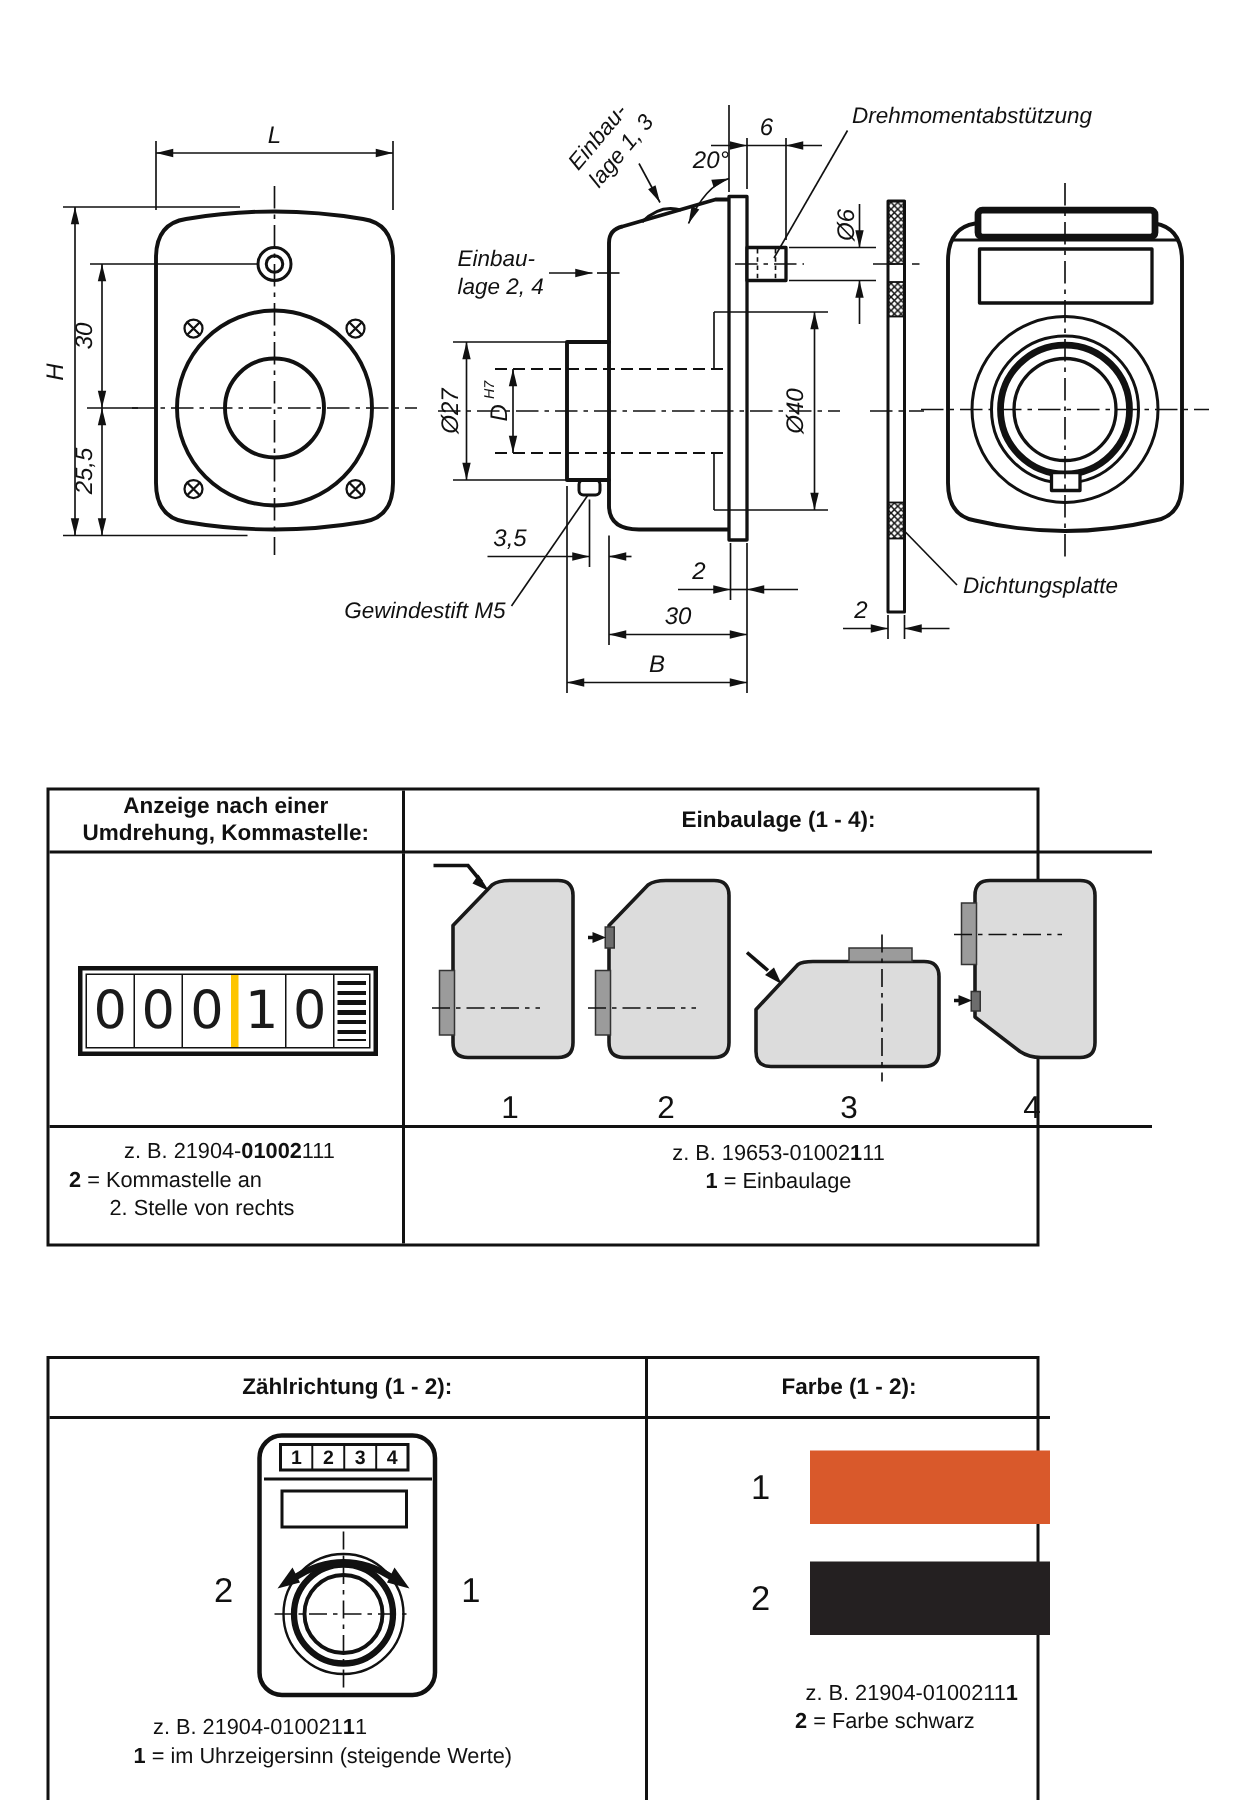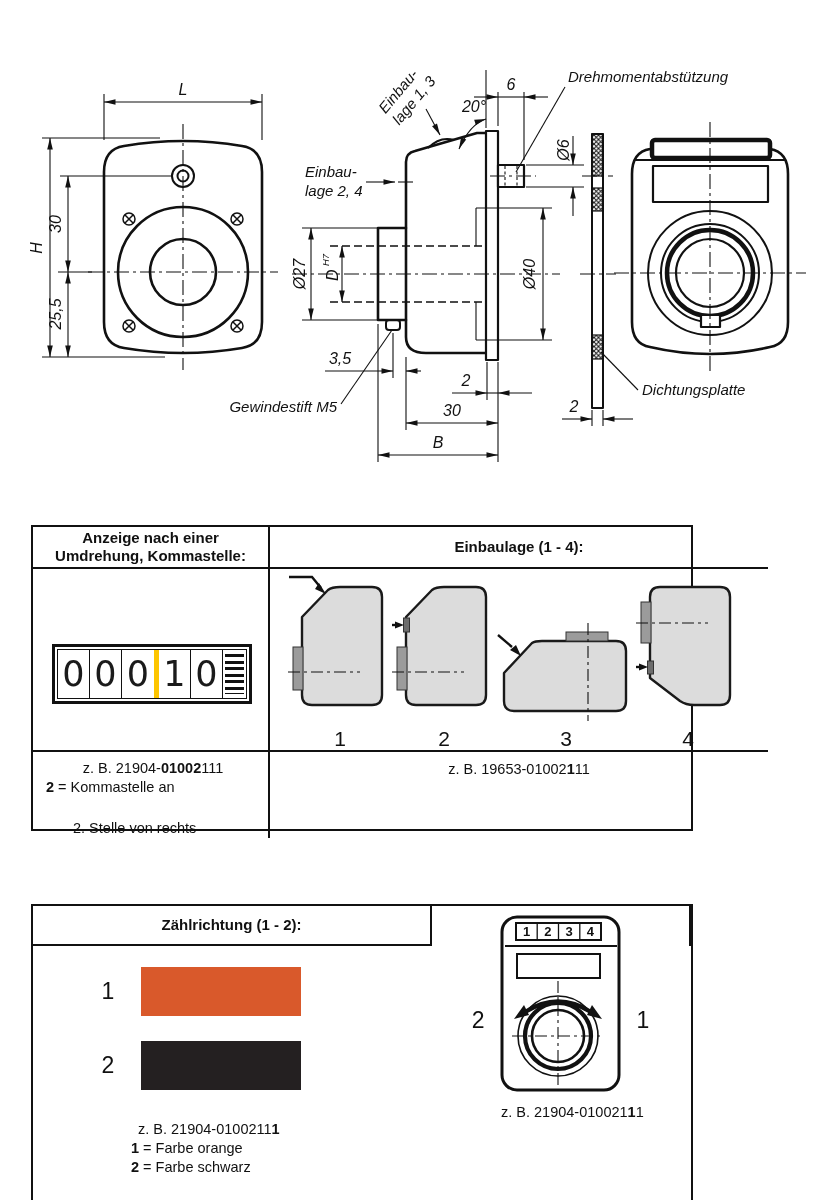--- a/index.html
+++ b/index.html
@@ -51,21 +51,21 @@
   .ptab  { fill:#9B9B9B; stroke:#333; stroke-width:1; }
   .pdark { fill:#6d6d6d; stroke:#333; stroke-width:1; }
   .parr  { stroke:#111; stroke-width:2.4; fill:none; }
   .phead { fill:#111; stroke:none; }
   .pcl   { stroke:#111; stroke-width:1.1; fill:none; stroke-dasharray:12 4 3 4; }
 
   
   .ex { font-size:14.5px; line-height:19px; }
   .t1-foot-left { padding:7px 0 0 13px; }
   .t1-foot-left .ex1 { text-align:center; padding-right:8px; }
-  .t1-foot-left .indent { padding-left:27px;margin-top:22px; }
+  .t1-foot-left .indent { padding-left:27px; }
   .t1-foot-right { padding-top:8px; text-align:center; }
   .dir-text { margin:10px 0 0 56px; }
   .dir-text .ex1 { padding-left:13px; }
   .farbe-text { margin:30px 0 0 98px; }
   .farbe-text .ex1 { padding-left:7px; }
 
   
   .dir-fig { display:flex; justify-content:center; align-items:flex-start; gap:15px; margin-top:9px; }
   .dir-num { font-size:23px; margin-top:92px; }
   .ibody { fill:#fff; stroke:#111; stroke-width:3; }
@@ -299,26 +299,30 @@
       </div>
     </div>
 
     <div class="cell br bt ex t1-foot-left">
       <div class="ex1"><span>z. B. 21904-</span><b>01002</b><span>111</span></div>
       <div><b>2</b><span> = Kommastelle an</span></div>
       <div class="indent"><span>2. Stelle von rechts</span></div>
     </div>
     <div class="cell bt ex t1-foot-right">
       <div><span>z. B. 19653-01002</span><b>1</b><span>11</span></div>
+      <div><b>1</b><span> = Einbaulage</span></div>
     </div>
   </div>
 
   <div class="tbl t2">
     <div class="cell br bb hdr">
       <span>Zählrichtung (1 - 2):</span>
+    </div>
+    <div class="cell bb hdr">
+      <span>Farbe (1 - 2):</span>
     </div>
 
     <div class="cell br">
       <div class="dir-fig">
         <span class="dir-num">2</span>
         <svg width="122" height="178" viewBox="0 0 122 178">
           <rect class="ibody" x="2" y="2" width="117" height="173" rx="15"></rect>
           <rect class="iln" x="16" y="8" width="85" height="17" fill="#fff"></rect>
           <path class="iln13" d="M37.2 8 V25 M58.5 8 V25 M79.8 8 V25"></path>
           <text class="ddg" x="26.6" y="21">1</text>
@@ -332,33 +336,33 @@
           <circle cx="58" cy="121" r="26" fill="none" stroke="#111" stroke-width="2.6"></circle>
           <path d="M25 97 Q58 76 91 97" fill="none" stroke="#111" stroke-width="4.2"></path>
           <polygon fill="#111" points="14,104 29,100 24,90"></polygon>
           <polygon fill="#111" points="102,104 87,100 92,90"></polygon>
           <path class="pcl" d="M58 66 V176 M12 121 H104"></path>
         </svg>
         <span class="dir-num">1</span>
       </div>
       <div class="ex dir-text">
         <div class="ex1"><span>z. B.  21904-010021</span><b>1</b><span>1</span></div>
+        <div><b>1</b><span> = im Uhrzeigersinn (steigende Werte)</span></div>
       </div>
     </div>
 
     <div class="cell">
       <div class="sw-row sw1">
         <span class="sw-num">1</span>
         <div class="swatch" style="background: rgb(217, 89, 43);"></div>
       </div>
       <div class="sw-row sw2">
         <span class="sw-num">2</span>
         <div class="swatch" style="background: rgb(36, 32, 33);"></div>
       </div>
       <div class="ex farbe-text">
         <div class="ex1"><span>z. B. 21904-0100211</span><b>1</b><span></span></div>
-        <div><b>1</b><span> = Farbe orange</span></div>
         <div><b>2</b><span> = Farbe schwarz</span></div>
       </div>
     </div>
   </div>
 
 </div>
 
 </body></html>

